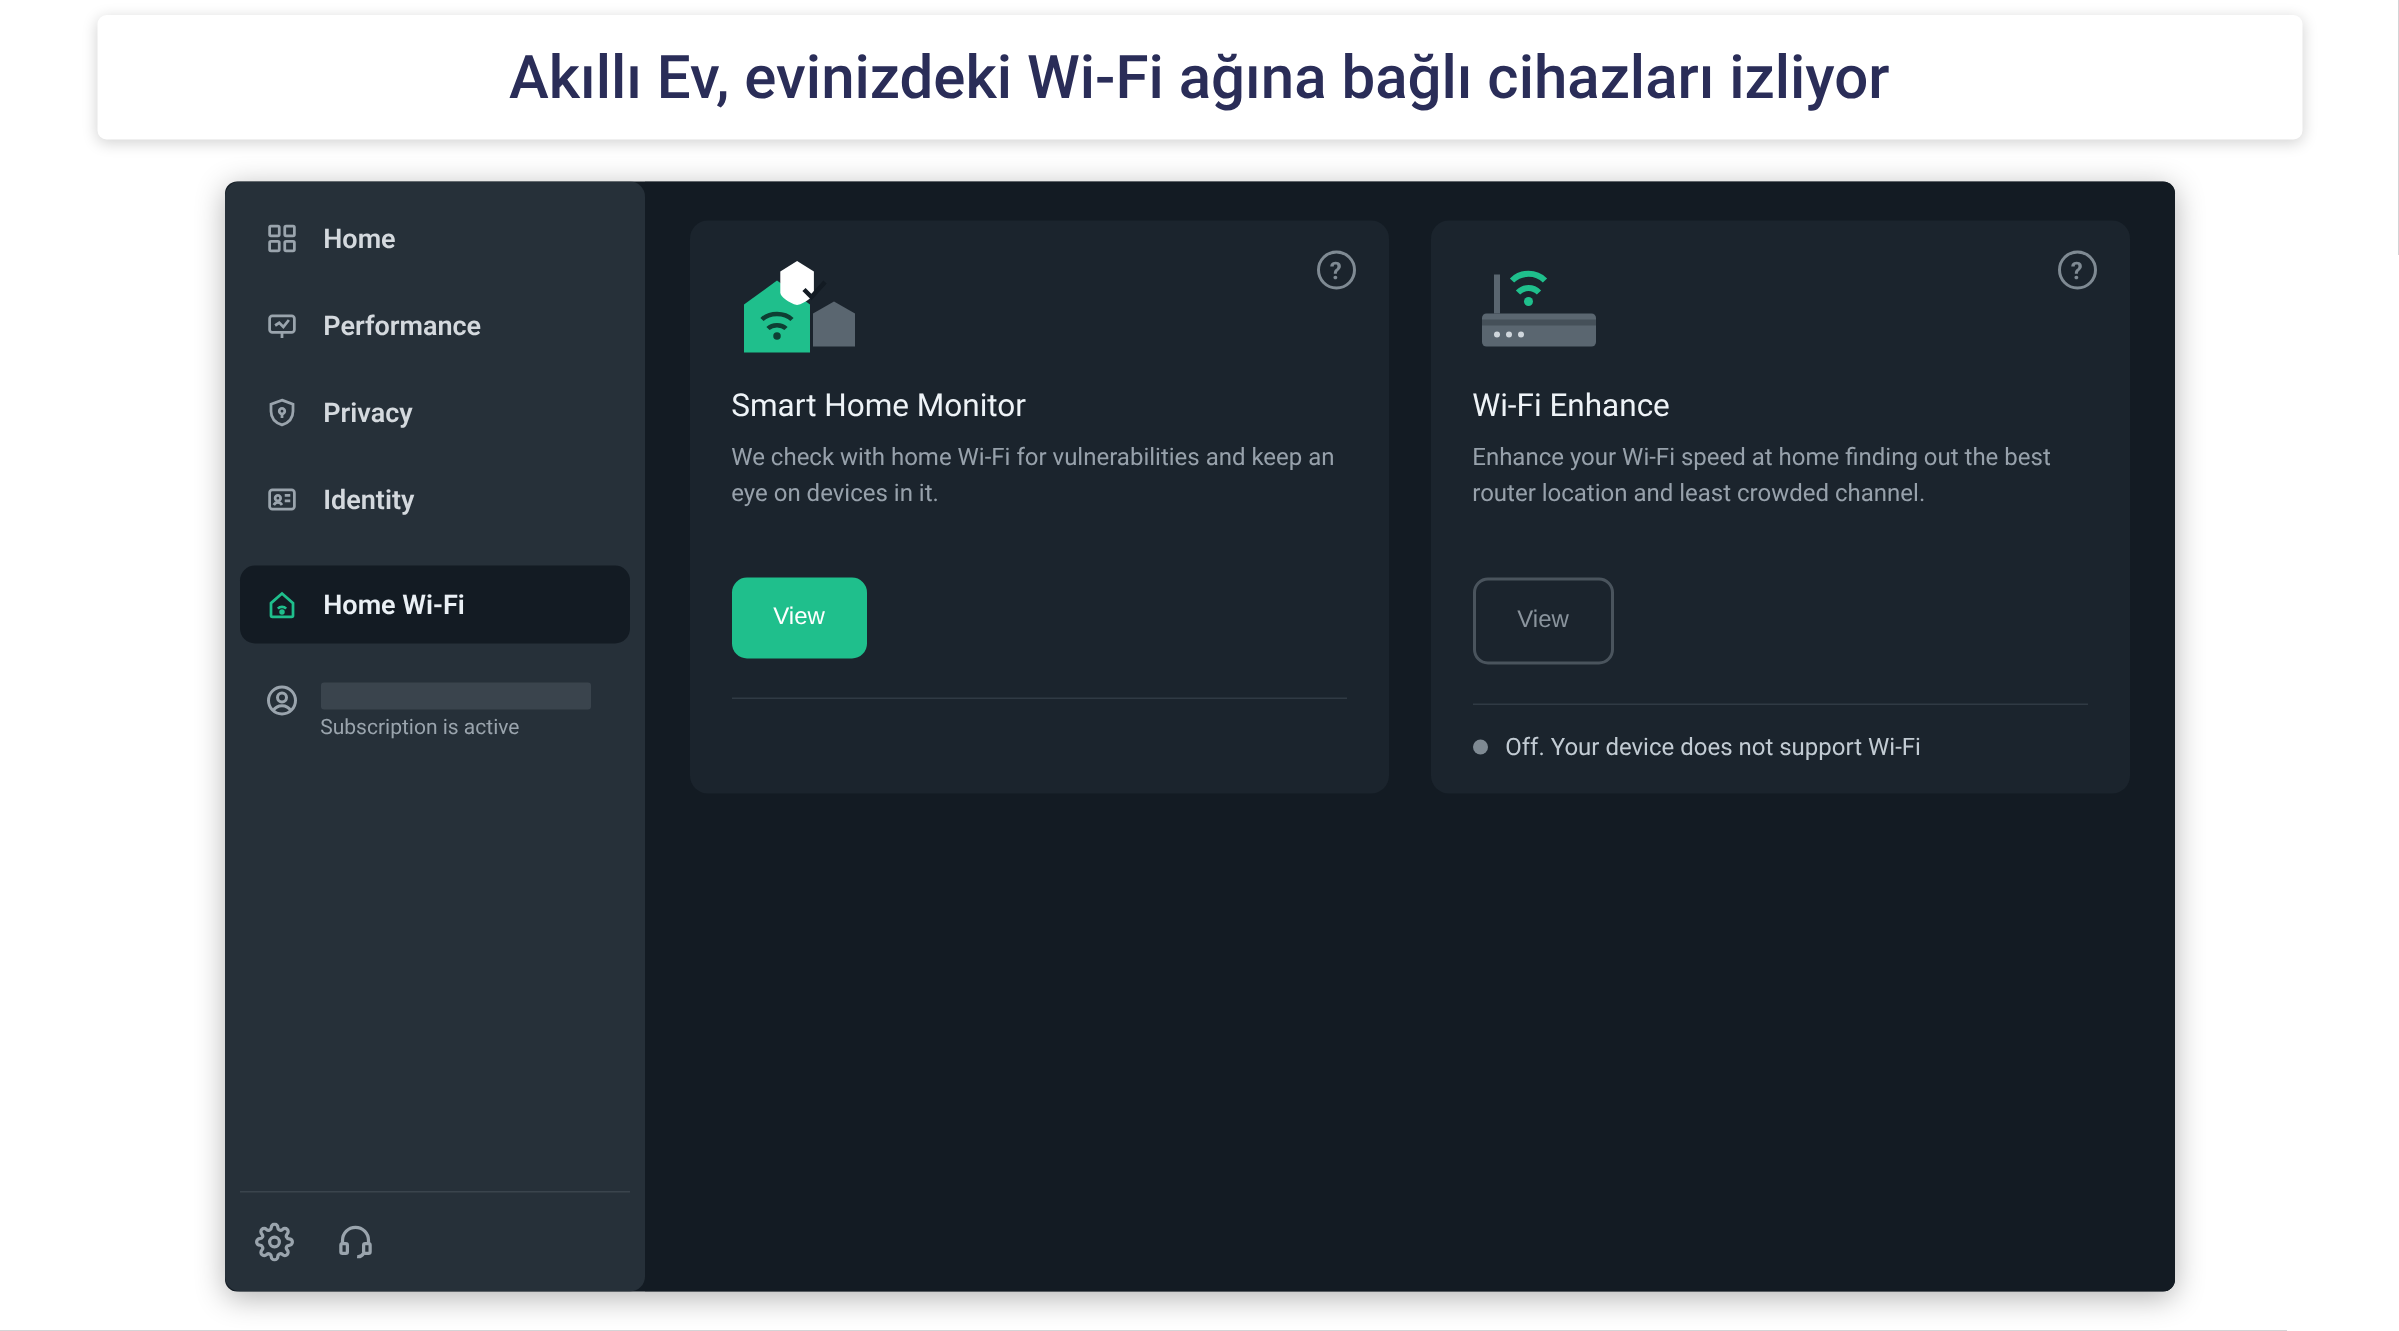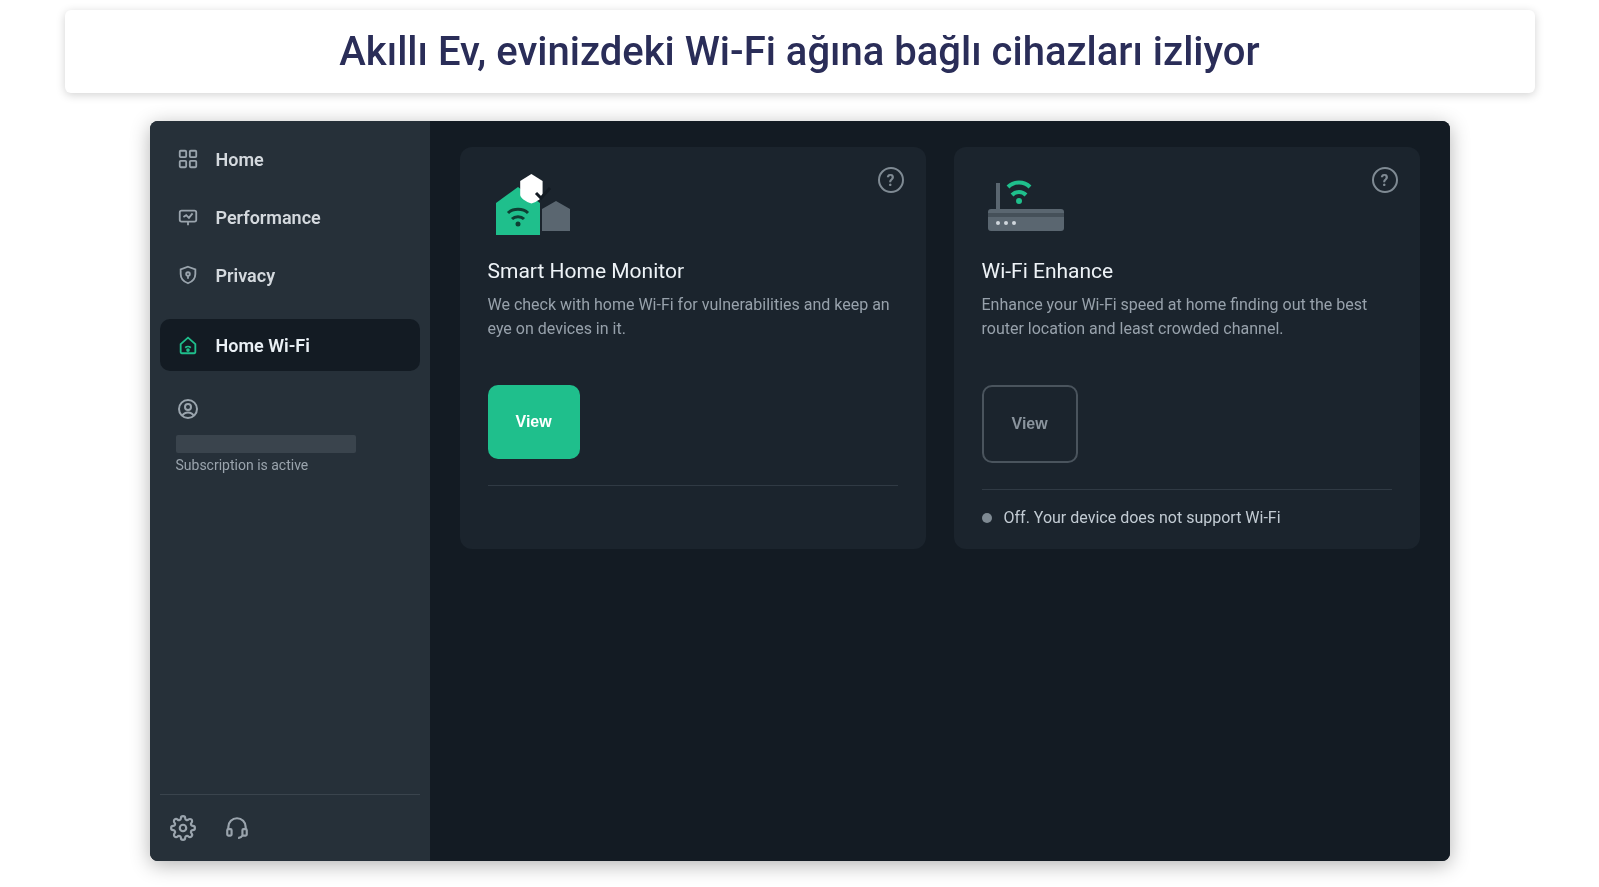--- a/index.html
+++ b/index.html
@@ -28,36 +28,37 @@
     box-shadow:0 4px 20px rgba(0,0,0,0.3);
   }
   
   .sidebar {
     width:280px;
     background:#263039;
     display:flex;
     flex-direction:column;
     padding:12px 10px 20px 10px;
     position:relative;
+    border-radius:10px;
   }
   .nav-list { display:flex; flex-direction:column; gap:6px; }
   .nav-item {
     display:flex; align-items:center; gap:16px;
     padding:14px 16px;
     border-radius:10px;
     color:#d4d9de;
     font-size:18px;
     font-weight:600;
     cursor:pointer;
   }
   .nav-item.active { background:#131b23;margin-top:12px; }
   .nav-item .icon { width:24px; height:24px; display:flex; align-items:center; justify-content:center; color:#9aa4ad; flex-shrink:0;}
   .nav-item.active .icon { color:#1fbf8c; }
   .nav-item.active span.label { color:#eaf0f5; }
-  .account-block { display:flex; align-items:flex-start; gap:14px; padding:14px 16px; margin-top:6px;flex-direction:column;}
+  .account-block { display:flex; align-items:flex-start; gap:14px; padding:14px 16px; margin-top:6px;}
   .account-block .icon { width:24px; height:24px; color:#9aa4ad; flex-shrink:0;}
   .account-info { display:flex; flex-direction:column; gap:4px; }
   .account-placeholder { width:180px; height:18px; background:#3a444d; border-radius:2px;}
   .account-sub { color:#9aa4ad; font-size:14px;}
   .sidebar-footer {
     margin-top:auto;
     border-top:1px solid #3a444d;
     padding:20px 10px 0 10px;
     display:flex; gap:28px;
   }
@@ -77,22 +78,22 @@
     position:absolute; top:20px; right:22px;
     width:26px; height:26px; border:2px solid #7f8a93; border-radius:50%;
     color:#7f8a93; display:flex; align-items:center; justify-content:center;
     font-size:16px; font-weight:700; cursor:pointer;
   }
   .card-icon { width:90px; height:70px; margin-bottom:16px; display:flex; align-items:flex-end;}
   .card h3 { color:#eef3f7; font-size:21px; font-weight:400; margin-bottom:10px;}
   .card p.desc { color:#97a1ab; font-size:16px; line-height:1.5; min-height:72px;}
   .btn {
     display:inline-flex; align-items:center; justify-content:flex-start;
-    padding:28px 28px; border-radius:10px;
-    font-size:16px; font-weight:700;
+    padding:18px 28px; border-radius:10px;
+    font-size:16px; font-weight:400;
     margin-top:20px; cursor:pointer; border:none;
   }
   .btn-primary { background:#1fbf8c; color:#ffffff;}
   .btn-ghost { background:transparent; color:#8a949d; border:2px solid #4a545d;}
   .card-divider { height:1px; background:#303a44; margin:26px 0 18px 0;}
   .status-row { display:flex; align-items:center; gap:12px; color:#c2cbd3; font-size:16px;}
   .dot { width:10px; height:10px; border-radius:50%; flex-shrink:0;}
   .dot-green { background:#1fbf8c;}
   .dot-grey { background:#7f8a93;}
 
@@ -140,20 +141,32 @@
           <span class="icon">
             <svg width="22" height="22" viewBox="0 0 24 24" fill="none" stroke="currentColor" stroke-width="2">
                 <path d="M12 3l8 3v5c0 5-3.5 8.5-8 10-4.5-1.5-8-5-8-10V6l8-3z"></path>
                 <circle cx="12" cy="11" r="2"></circle>
                 <path d="M12 13v3"></path>
               </svg>
           </span>
           <span class="label">Privacy</span>
         </div>
 
+        <div class="nav-item">
+          <span class="icon">
+            <svg width="22" height="22" viewBox="0 0 24 24" fill="none" stroke="currentColor" stroke-width="2">
+                <rect x="3" y="5" width="18" height="14" rx="2"></rect>
+                <circle cx="9" cy="11" r="2"></circle>
+                <path d="M6 16c.8-1.5 2-2 3-2s2.2.5 3 2"></path>
+                <line x1="14" y1="9" x2="18" y2="9"></line>
+                <line x1="14" y1="13" x2="18" y2="13"></line>
+              </svg>
+          </span>
+          <span class="label">Identity</span>
+        </div>
 
         <div class="nav-item active">
           <span class="icon">
             <svg width="22" height="22" viewBox="0 0 24 24" fill="none" stroke="currentColor" stroke-width="2">
                 <path d="M4 11l8-7 8 7v9a1 1 0 0 1-1 1H5a1 1 0 0 1-1-1z"></path>
                 <path d="M9 15c1.6-1.6 4.4-1.6 6 0"></path>
                 <circle cx="12" cy="17.5" r="1" fill="currentColor"></circle>
               </svg>
           </span>
           <span class="label">Home Wi-Fi</span>

